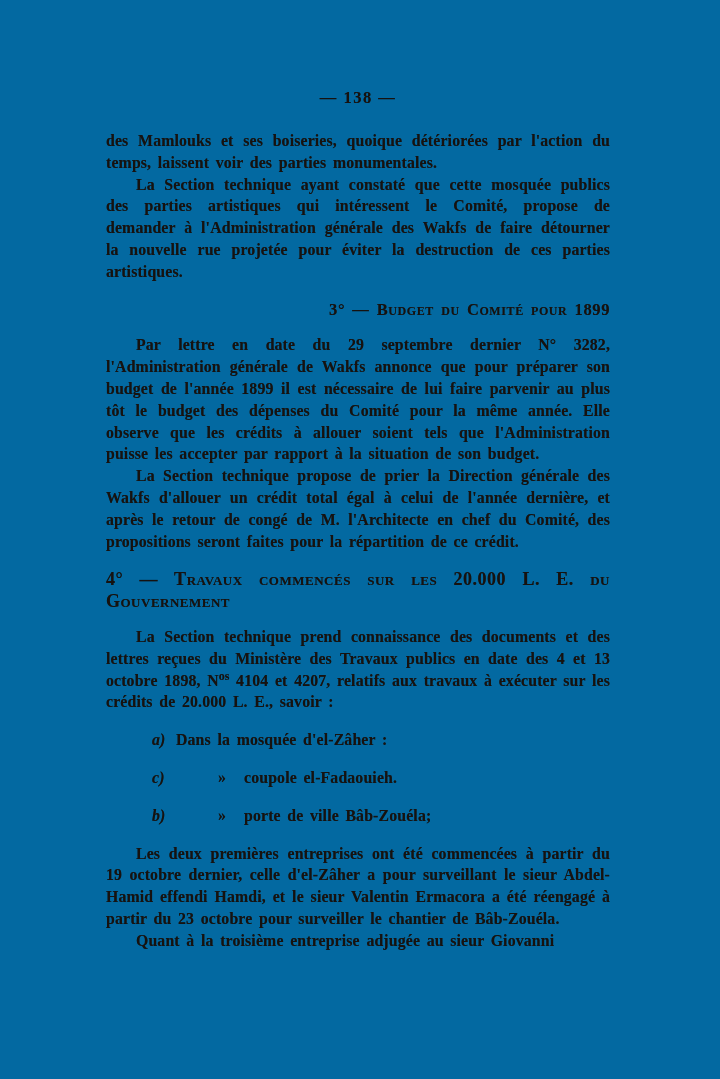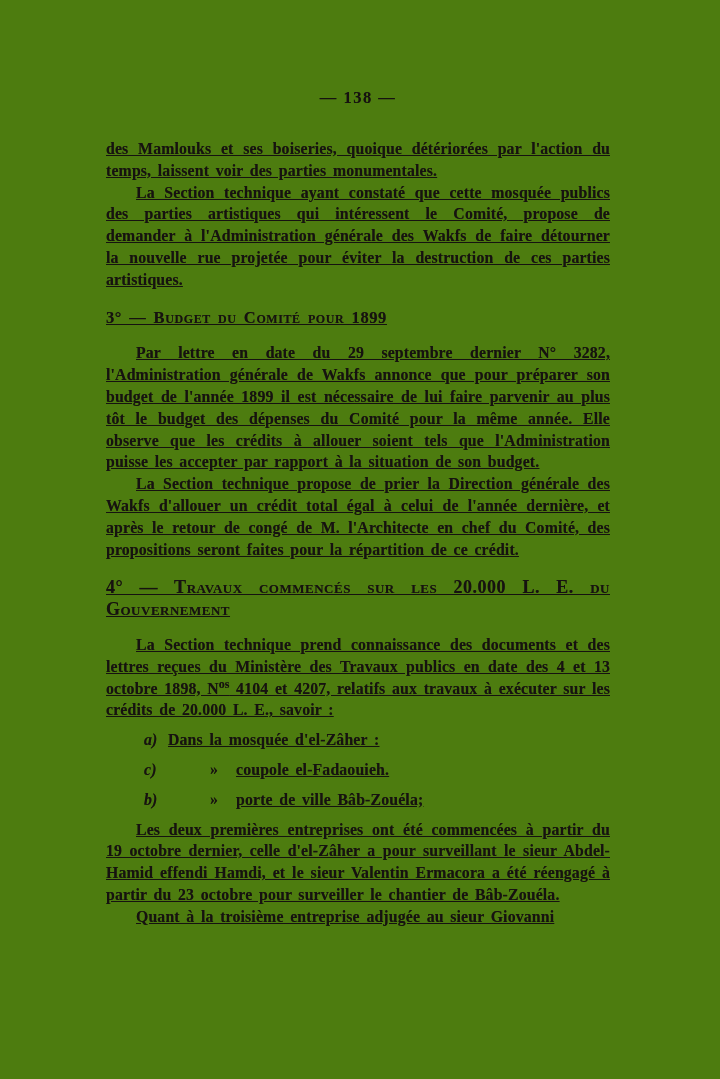--- a/index.html
+++ b/index.html
@@ -4,67 +4,66 @@
 <style>
   html, body {
     margin: 0; padding: 0;
     width: 720px; height: 1079px;
     background: #ffffff;
     overflow: hidden;
   }
   .sheet {
     position: relative;
     width: 720px; height: 1079px;
-    background: #4d7c0f;
+    background: #0369a1;
     font-family: "Liberation Serif", "DejaVu Serif", serif;
     font-weight: 700;
     color: #161210;
     text-shadow: 0 0 .4px rgba(30,22,14,.55);
   }
   .page-num {
     position: absolute;
     top: 88px; left: 106px; width: 504px;
     text-align: center;
     font-size: 16.5px;
     letter-spacing: 1.5px;
   }
   .text-block {
     position: absolute;
-    top: 138px; left: 106px; width: 504px;
+    top: 130px; left: 106px; width: 504px;
     font-size: 15.8px;
     line-height: 21.8px;
     text-align: justify;
     letter-spacing: .15px;
     word-spacing: 2.5px;
-    text-decoration: underline;
   }
   .para { margin: 0; text-indent: 30px; }
   .para.no-indent { text-indent: 0; }
   .heading-center {
     margin: 16px 0 14px;
     font-size: 16.5px;
     font-weight: 700;
     font-variant: small-caps;
     letter-spacing: .6px;
-    text-align: left;
+    text-align: right;
     text-indent: 0;
   }
   .heading-spread {
     margin: 17px 0 13px;
     font-size: 18px;
     font-weight: 700;
     font-variant: small-caps;
     letter-spacing: .5px;
     word-spacing: 4px;
     text-align: justify;
     text-align-last: justify;
     text-indent: 0;
   }
   .list-row {
-    margin: 8px;
+    margin: 16px;
     padding-left: 30px;
     text-indent: 0;
     text-align: left;
   }
   .li-label { font-style: italic; display: inline-block; min-width: 24px; }
   .li-label--wide { min-width: 66px; }
   .li-marker { display: inline-block; min-width: 26px; }
   sup {
     font-size: 12px;
     line-height: 0;

